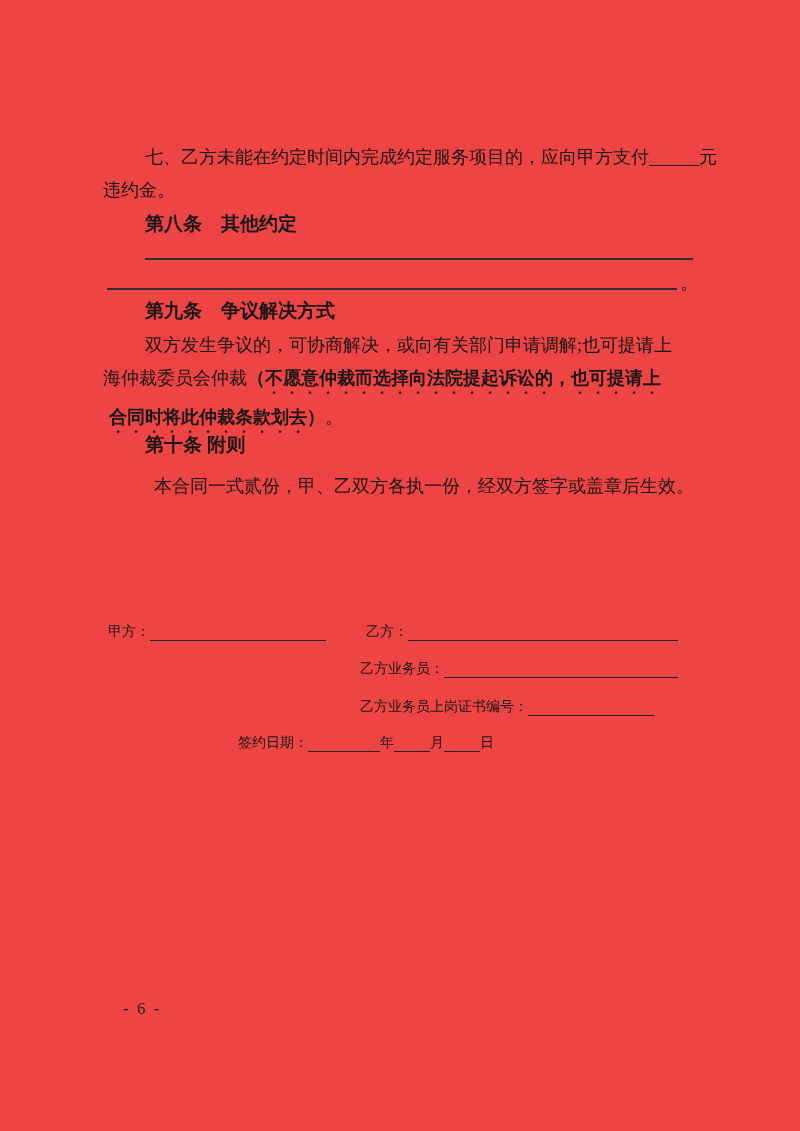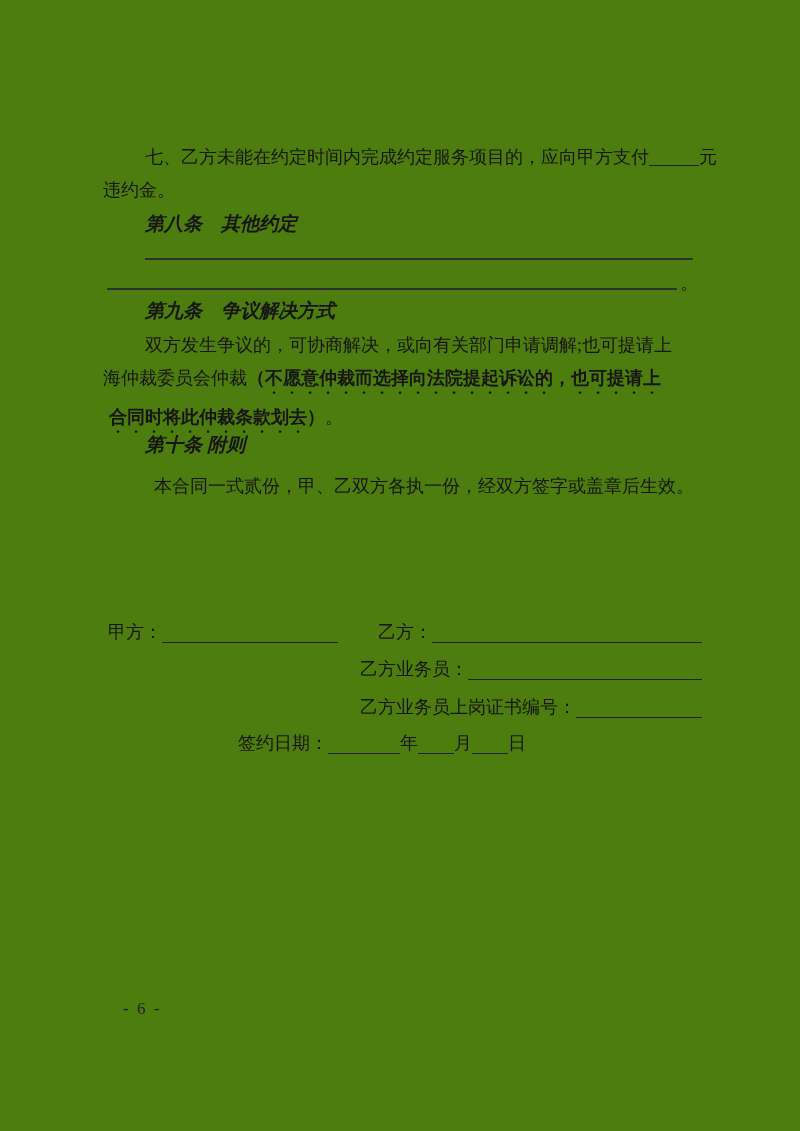--- a/index.html
+++ b/index.html
@@ -4,21 +4,21 @@
 <style>
   html, body {
     margin: 0;
     padding: 0;
     background: #ffffff;
   }
   .page {
     position: relative;
     width: 800px;
     height: 1131px;
-    background: #4d7c0f;
+    background: #ef4444;
     overflow: hidden;
     color: #161616;
     font-family: "Liberation Serif", serif;
     font-size: 18px;
   }
   .line {
     position: absolute;
     left: 103px;
     width: 640px;
     line-height: 33px;
@@ -28,21 +28,20 @@
   .indent { padding-left: 42px; }
   .heading {
     position: absolute;
     left: 145px;
     margin: 0;
     font-size: 19px;
     line-height: 33px;
     font-weight: 700;
     font-family: "Liberation Sans", sans-serif;
     white-space: nowrap;
-    font-style: italic;
   }
   .boldtext {
     font-weight: 700;
     font-family: "Liberation Sans", sans-serif;
   }
   .em-dots {
     font-weight: 700;
     font-family: "Liberation Sans", sans-serif;
     -webkit-text-emphasis: filled dot #161616;
     -webkit-text-emphasis-position: under;
@@ -63,21 +62,21 @@
   }
   .punct-after-line {
     position: absolute;
     font-size: 18px;
     line-height: 18px;
   }
   .sigrow {
     position: absolute;
     line-height: 32px;
     white-space: nowrap;
-    font-size: 18px;
+    font-size: 14px;
   }
   .blank {
     display: inline-block;
     height: 22px;
     border-bottom: 1.5px solid #222222;
     vertical-align: -5px;
   }
   .w-a    { width: 176px; }
   .w-b    { width: 270px; }
   .w-sale { width: 234px; }

